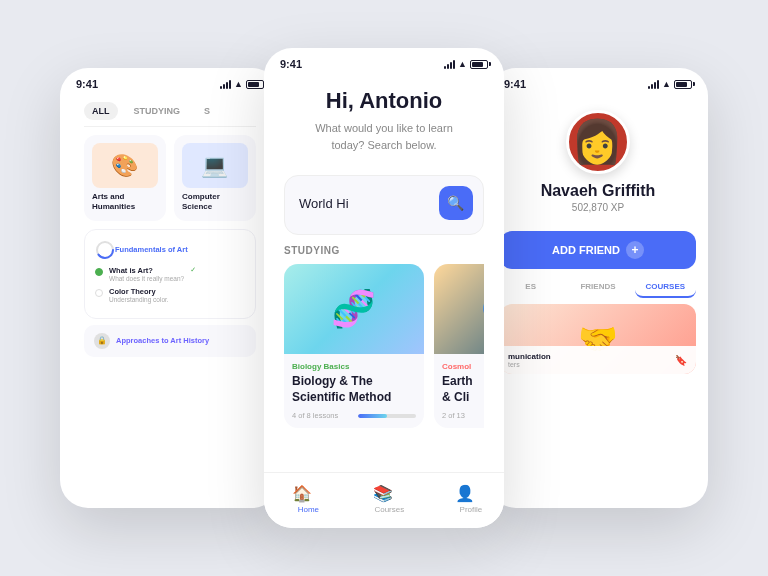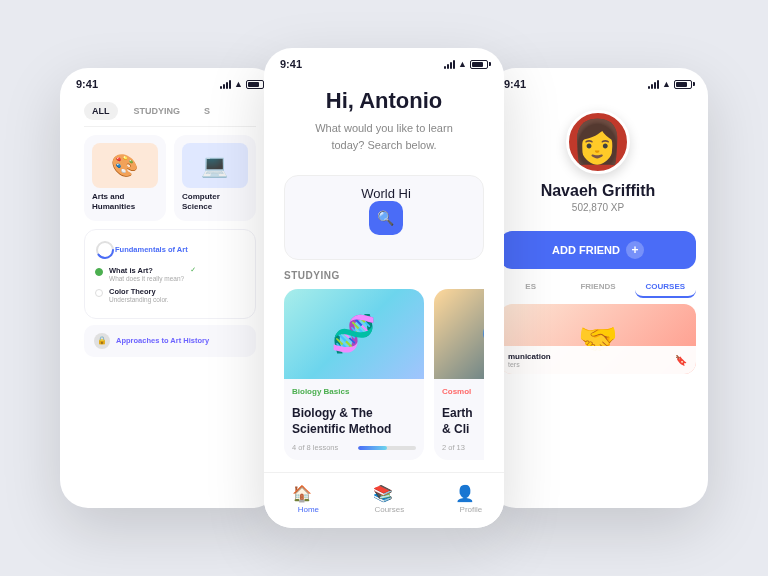--- a/index.html
+++ b/index.html
@@ -277,24 +277,23 @@
       font-size: 11px;
       color: #888;
       line-height: 1.5;
     }
 
     .search-bar {
       background: #f8f8fc;
       border-radius: 14px;
       display: flex;
       align-items: center;
-      padding: 10px 10px 24px 14px;
+      padding: 10px 10px 14px 14px;
       margin: 10px 0;
       border: 1px solid #eee;
-      flex-direction: column;
     }
 
     .search-input-text {
       flex: 1;
       font-size: 13px;
       color: #1a1a2e;
     }
 
     .search-btn {
       width: 34px;
@@ -343,21 +342,21 @@
     .bio-bg { background: linear-gradient(135deg, #a8edea, #6dd5ed, #a1c4fd); }
     .cosmo-bg { background: linear-gradient(135deg, #ffd89b, #19547b); }
 
     .study-card-body {
       padding: 8px;
     }
 
     .study-card-cat {
       font-size: 8px;
       font-weight: 700;
-      margin-bottom: 10px;
+      margin-bottom: 3px;
     }
 
     .bio-cat { color: #4CAF50; }
     .cosmo-cat { color: #FF6B6B; }
 
     .study-card-title {
       font-size: 12px;
       font-weight: 700;
       color: #1a1a2e;
       line-height: 1.3;

